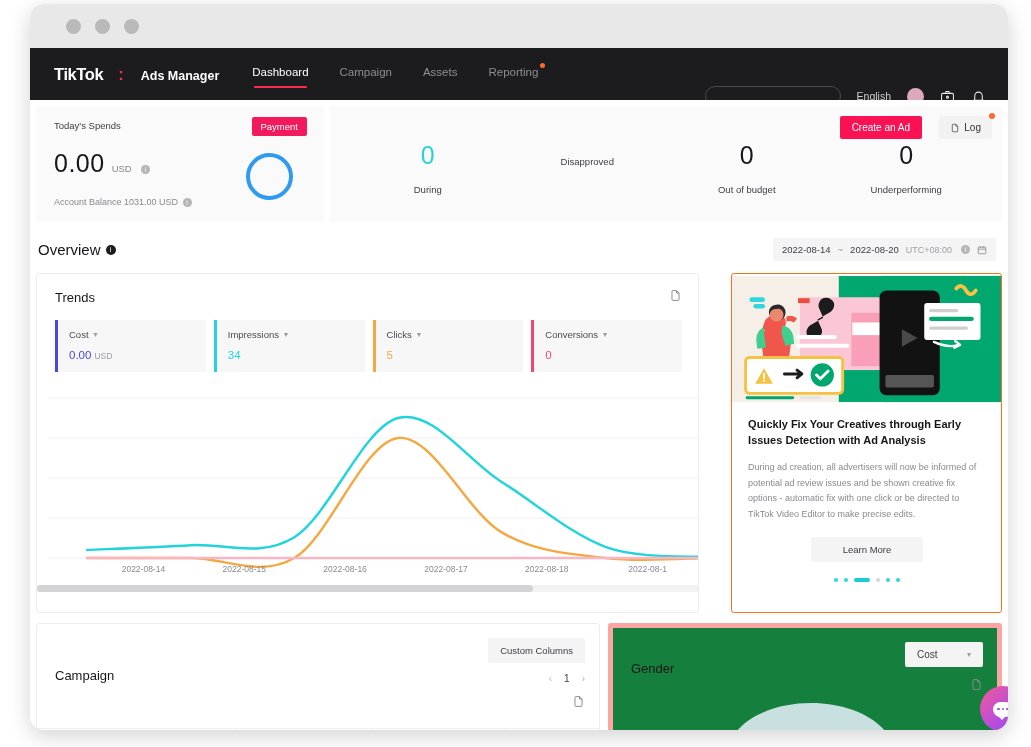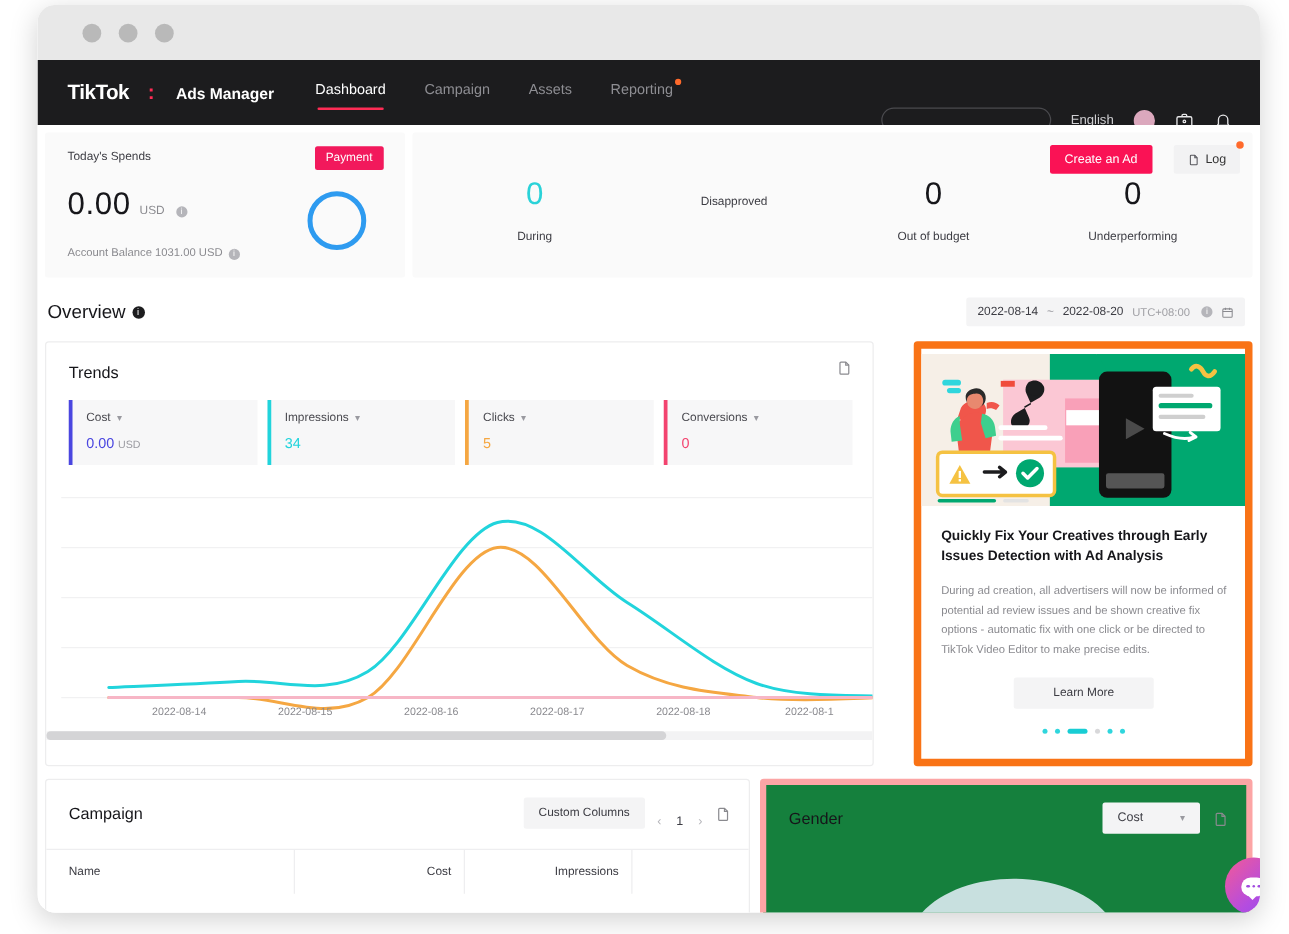--- a/index.html
+++ b/index.html
@@ -175,21 +175,21 @@
     position: absolute; left: 0; bottom: 6px; width: 100%; height: 7px;
     background: #f3f3f4;
   }
   .scroll-thumb {
     width: 75%; height: 7px; background: #d4d4d6; border-radius: 4px;
   }
 
   
   .promo {
     width: 277px; height: 340px; background: #ffffff;
-    border: 6px solid #f97316; border-radius: 3px; overflow: hidden;
+    border: 1px solid #f97316; border-radius: 3px; overflow: hidden;
     position: relative;
     margin-left: 24px;
   }
   .promo-art { width: 100%; height: 130px; display: block; }
   .promo-body { padding: 13px 15px 0 16px; }
   .promo-title { font-size: 11px; font-weight: bold; color: #16161a; line-height: 1.45; }
   .promo-text { margin-top: 11px; font-size: 9px; color: #8a8a8f; line-height: 1.75; }
   .btn-learn {
     display: block; margin: 14px auto 0 auto;
     width: 112px; background: #f4f4f5; border: none; border-radius: 2px;
@@ -207,21 +207,21 @@
     width: 564px; height: 118px; background: #ffffff;
     border: 1px solid #ededee; border-radius: 3px; overflow: hidden;
   }
   .gender {
     flex: 1; height: 118px; background: #15803d;
     border: 5px solid #fca5a5; border-radius: 3px;
     position: relative; overflow: hidden;
   }
   .panel-head { display: flex; align-items: center; padding: 14px 14px 0 18px; }
   .panel-title { font-size: 13px; color: #16161a; }
-  .panel-tools { margin-left: auto; display: flex; align-items: flex-end; gap: 10px; }
+  .panel-tools { margin-left: auto; display: flex; align-items: flex-end; gap: 10px; flex-direction: column; }
   .btn-cols {
     background: #f4f4f5; border: none; border-radius: 2px;
     padding: 7px 12px; font-size: 9.5px; color: #3c3c43; cursor: pointer;
     font-family: "Liberation Sans", sans-serif;
   }
   .pager { display: flex; align-items: center; gap: 12px; font-size: 10px; color: #8a8a8f; }
   .pager .pg-num { color: #3c3c43; }
   .pg-arrow { cursor: pointer; color: #b5b5ba; }
   .select-cost {
     background: #f4f4f5; border: none; border-radius: 2px;

